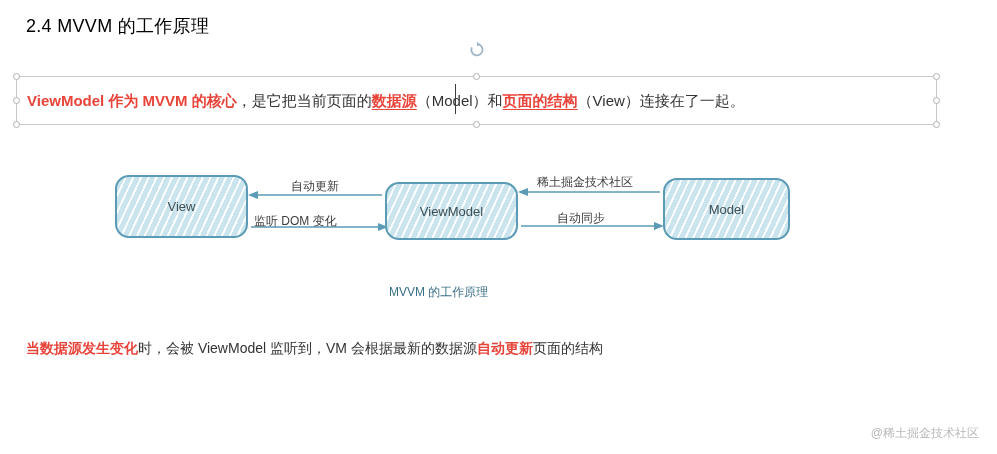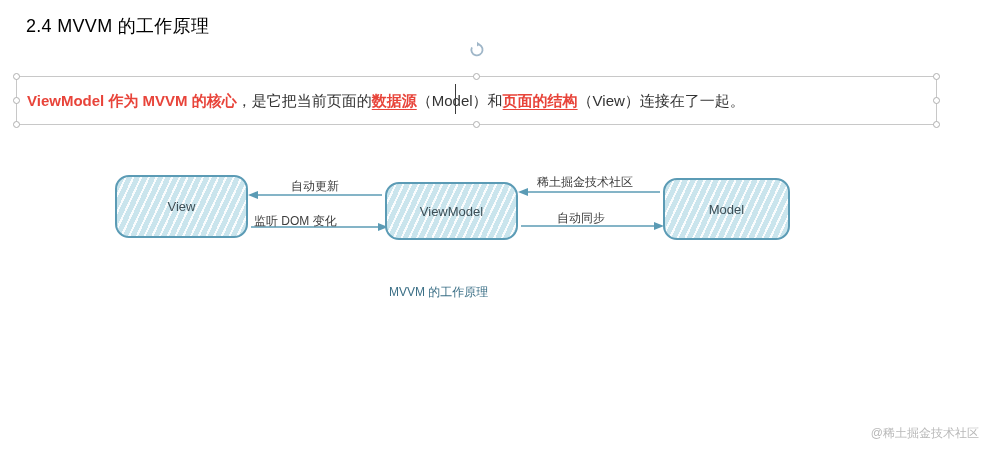--- a/index.html
+++ b/index.html
@@ -214,17 +214,20 @@
     </div>
 
     <div class="arrow-label" id="lbl-auto-update">自动更新</div>
     <div class="arrow-label" id="lbl-listen-dom">监听 DOM 变化</div>
     <div class="arrow-label" id="lbl-listen-source">稀土掘金技术社区</div>
     <div class="arrow-label" id="lbl-auto-sync">自动同步</div>
 
     <div id="diagram-caption">MVVM 的工作原理</div>
   </div>
 
+  <div class="para" id="para1">
+    <span class="red">当</span><span class="red">数据源发生变化</span><span class="blk">时，会被 ViewModel 监听到，VM 会根据最新的数据源</span><span class="red">自动更新</span><span class="blk">页面的结构</span>
+  </div>
 
 
   <div id="watermark">@稀土掘金技术社区</div>
 
 </div>
 
 </body></html>

